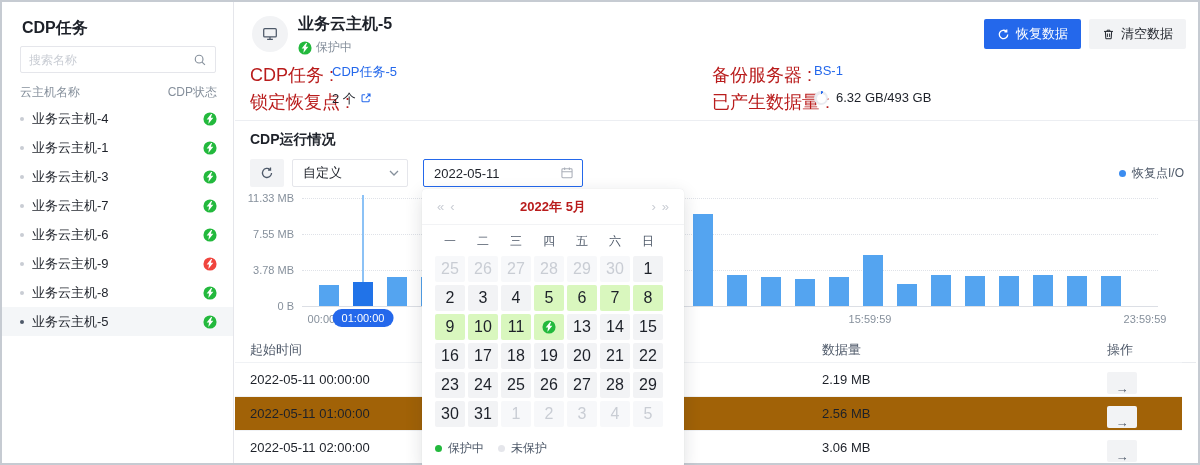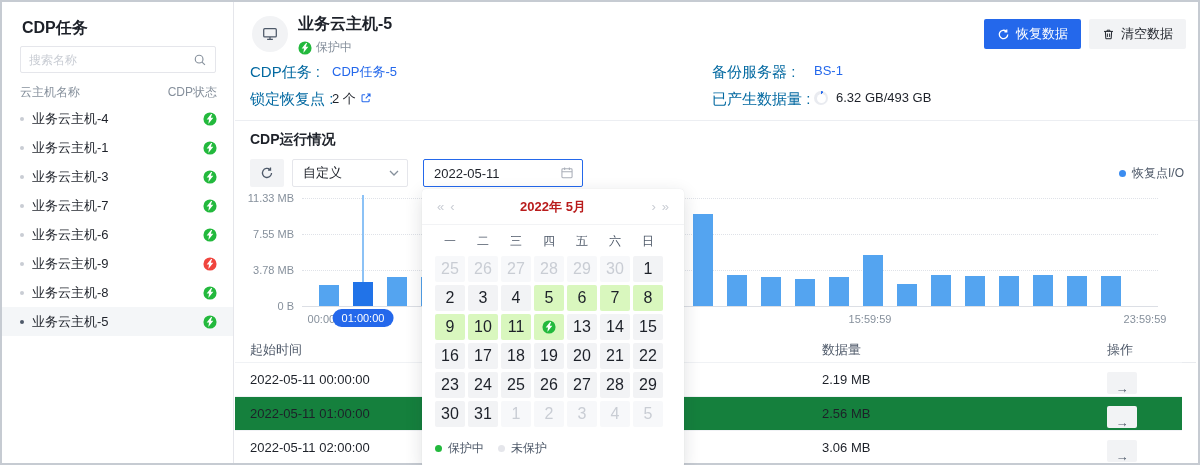--- a/index.html
+++ b/index.html
@@ -24,21 +24,21 @@
   .sb-status { display:flex; align-items:center; }
 
   
   .avatar { left:250px; top:14px; width:36px; height:36px; border-radius:50%; background:#f2f3f5; color:#4e5969; display:flex; align-items:center; justify-content:center; }
   .page-title { left:296px; top:12px; font-size:16px; font-weight:bold; }
   .page-status { left:296px; top:37px; display:flex; align-items:center; gap:4px; font-size:12px; color:#86909c; }
   .actions { top:17px; right:12px; display:flex; gap:8px; }
   .btn { height:30px; display:inline-flex; align-items:center; gap:6px; padding:0 13px; border-radius:2px; font-size:13px; cursor:pointer; border:none; font-family:inherit; }
   .btn-primary { background:#2468eb; color:#fff; }
   .btn-default { background:#f2f3f5; color:#1d2129; }
-  .fld-label { font-size:15px; color:#0369a1;text-align:right; }
+  .fld-label { font-size:18px; color:#b91c1c;text-align:right; }
   .fld-value { font-size:13px; color:#1d2129; }
   .link { color:#2468eb; cursor:pointer; }
   .ext-ic { color:#2468eb; margin-left:4px; vertical-align:-1px; }
   .ring { left:812px; top:89px; width:14px; height:14px; border-radius:50%; background:conic-gradient(#2468eb 0 16deg,#e9ebf0 16deg 360deg); }
   .ring::after { content:""; position:absolute; inset:2.5px; background:#fff; border-radius:50%; }
   .divider { left:233px; right:0; top:118px; height:1px; background:#eceef2; }
 
   
   .sec-title { left:248px; top:129px; font-size:14px; font-weight:bold; }
   .ctl-refresh { left:248px; top:157px; width:34px; height:28px; background:#f2f3f5; border-radius:2px; color:#4e5969; display:flex; align-items:center; justify-content:center; cursor:pointer; }
@@ -59,21 +59,21 @@
   .bar.sel { background:#2173e8; }
   .marker { width:2px; background:#8cc2f6; }
   .xlab { font-size:11px; color:#86909c; transform:translateX(-50%); white-space:nowrap; }
   .xlab.pill { background:#2468eb; color:#fff; border-radius:10px; padding:3px 9px; z-index:3; }
 
   
   .thead { left:233px; right:2px; top:336px; height:25px; }
   .thead span { position:absolute; font-size:13px; color:#4e5969; top:3px; }
   .tbody { left:233px; right:16px; top:360px; }
   .trow { position:relative; height:34px; border-top:1px solid #f0f2f5; font-size:13px; }
-  .trow.sel { background:#15803d; }
+  .trow.sel { background:#a16207; }
   .trow span { position:absolute; top:9px; }
   .row-btn { position:absolute; top:6px; width:30px; height:22px; background:#f2f3f5; border-radius:2px; color:#4e5969; font-size:13px; display:flex; align-items:center; justify-content:center; cursor:pointer; }
   .c-start { left:15px; } .c-end { left:305px; } .c-size { left:587px; } .c-act { left:872px; }
 
   
   .popup { left:420px; top:187px; width:262px; background:#fff; border-radius:4px; box-shadow:0 5px 18px rgba(31,35,41,.14), 0 0 1px rgba(31,35,41,.12); z-index:30; }
   .cal-head { height:36px; display:flex; align-items:center; padding:0 12px; border-bottom:1px solid #f2f3f5; font-size:12px; color:#c9cdd4; }
   .cal-head .nav { cursor:pointer; padding:0 3px; font-size:13px; }
   .cal-head .cal-title { flex:1; text-align:center; font-size:13px; font-weight:bold; color:#b91c1c; }
   .cal-week { display:grid; grid-template-columns:repeat(7,30px); gap:3px; padding:8px 13px 4px; font-size:12px; color:#4e5969; }

